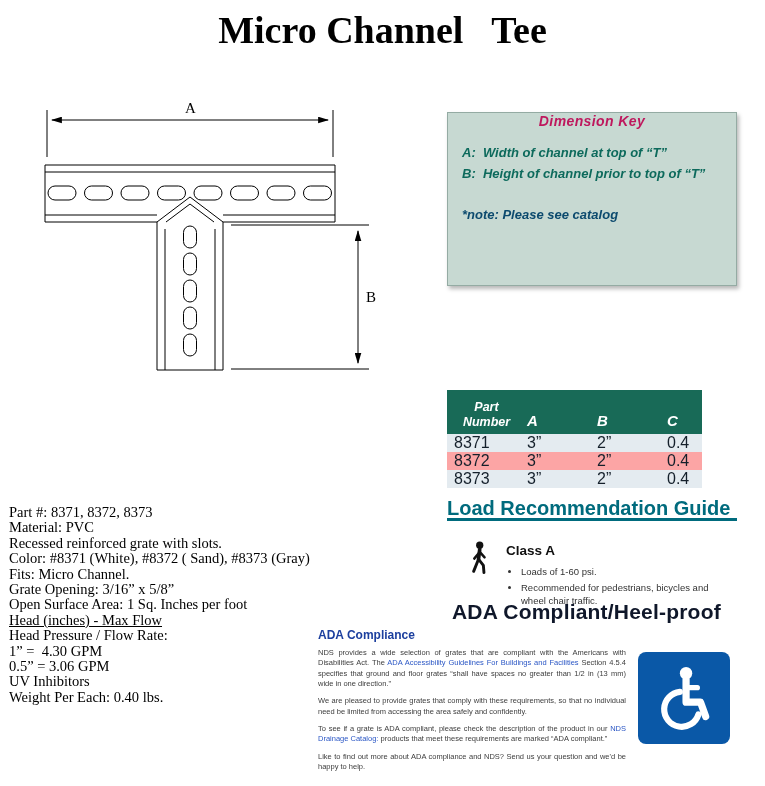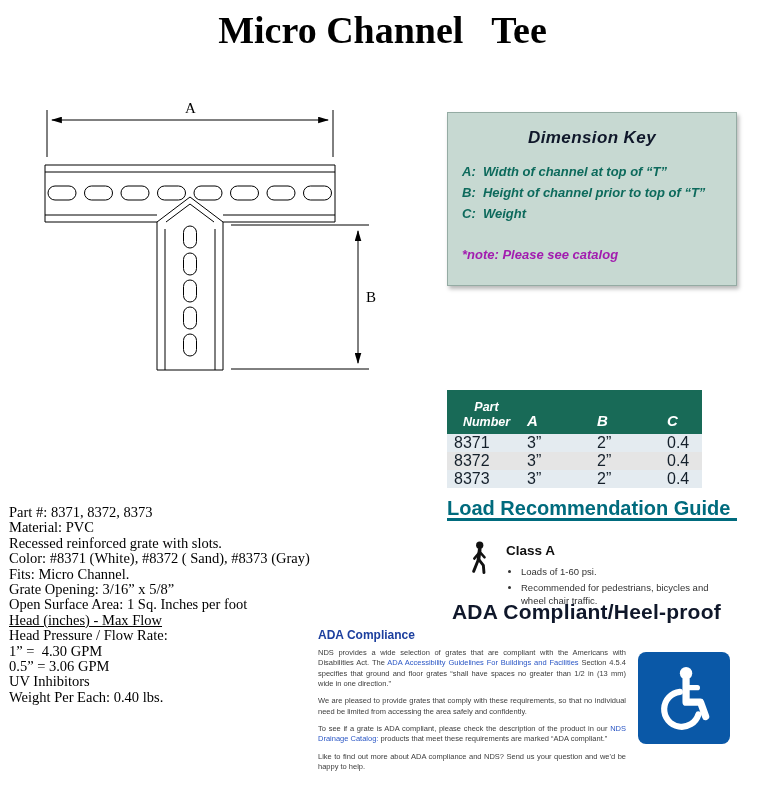--- a/index.html
+++ b/index.html
@@ -7,37 +7,37 @@
   body { font-family:"Liberation Sans", sans-serif; }
   .page { position:relative; width:765px; height:786px; background:#fff; overflow:hidden; }
 
   .page-title { position:absolute; top:8px; left:0; width:100%; text-align:center;
     font-family:"Liberation Serif", serif; font-weight:bold; font-size:38px; color:#000; white-space:pre; }
 
   .drawing { position:absolute; left:35px; top:93px; }
 
   .dim-key { position:absolute; left:447px; top:112px; width:290px; height:174px;
     background:#c7d9d2; border:1px solid #94aba3; box-shadow:2px 3px 4px rgba(0,0,0,.28); }
-  .dim-key-title { margin-top:15px; text-align:center; font-size:17px; font-style:italic;
-    font-weight:bold; color:#0f172a; letter-spacing:.4px; }
+  .dim-key-title { text-align:center; font-size:14px; font-style:italic;
+    font-weight:bold; color:#be185d; letter-spacing:.4px; }
   .dim-items { margin:13px 0 8px 14px; }
   .dim-item { font-size:13px; font-weight:bold; font-style:italic; color:#0d6a5c;
     line-height:21px; white-space:pre; }
-  .dim-note { margin:23px 0 0 14px; font-size:13px; font-weight:bold; font-style:italic; color:#a21caf; }
+  .dim-note { margin:23px 0 0 14px; font-size:13px; font-weight:bold; font-style:italic; color:#0c4a6e; }
 
   table.parts { position:absolute; left:447px; top:390px; width:255px;
     border-collapse:collapse; table-layout:fixed; }
   table.parts th { background:#186a57; color:#fff; font-style:italic; font-weight:bold;
     vertical-align:bottom; height:44px; text-align:left; padding:0 0 5px 8px; }
   table.parts th.th-part { font-size:12.5px; line-height:1.15; padding-left:7px;text-align:center; }
   table.parts th.th-dim { font-size:15px; }
   table.parts td { font-size:16px; color:#15202b; height:17px; padding-left:8px; }
   table.parts td.td-part { padding-left:7px; }
   table.parts tbody tr.row-odd { background:#e4ebf0; }
-  table.parts tbody tr.row-even { background:#e5e5e5; }
+  table.parts tbody tr.row-even { background:#fca5a5; }
 
   .lrg-title { position:absolute; left:447px; top:497px; font-size:20px; font-weight:bold; color:#006b7d; }
   .lrg-rule { position:absolute; left:447px; top:518px; width:290px; height:3px; background:#006b7d; }
 
   .class-icon { position:absolute; left:466px; top:541px; width:25px; height:34px; }
   .class-label { position:absolute; left:506px; top:543px; font-size:13.5px; font-weight:bold; color:#101010; }
   .class-bullets { position:absolute; left:521px; top:566px; width:196px; font-size:9.5px; color:#333; }
   .class-bullets li { margin-bottom:4px; line-height:1.3; }
 
   .ada-banner { position:absolute; left:452px; top:600px; font-size:21px; color:#0f172a;
@@ -120,21 +120,20 @@
       <text x="150" y="20">A</text>
       <text x="331" y="209">B</text>
     </g>
   </svg>
 
   <div class="dim-key">
     <div class="dim-key-title">Dimension Key</div>
     <div class="dim-items">
       <div class="dim-item">A:  Width of channel at top of “T”</div>
       <div class="dim-item">B:  Height of channel prior to top of “T”</div>
-      <div class="dim-item">C:  Weight</div>
     </div>
     <div class="dim-note">*note: Please see catalog</div>
   </div>
 
   <table class="parts">
     <colgroup>
         <col style="width:72px">
         <col style="width:70px">
         <col style="width:70px">
         <col style="width:43px">

